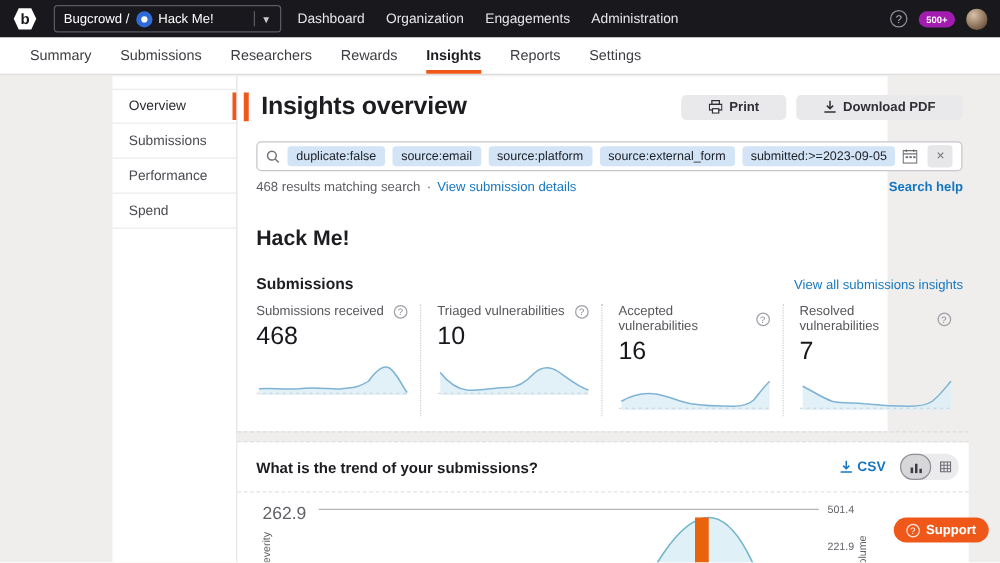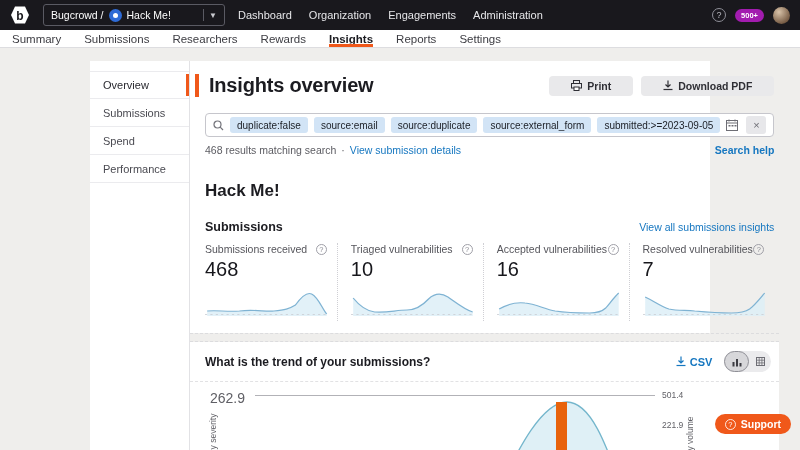--- a/index.html
+++ b/index.html
@@ -15,21 +15,21 @@
   .ps-divider { width:1px; height:12px; background:#5a5a63; margin-left:auto; }
   .chev { color:#c9c9cf; font-size:8px; }
   .topnav { display:flex; gap:17px; }
   .topnav-item { color:#e6e6e9; font-size:11px; cursor:pointer; white-space:nowrap; }
   .topbar-right { margin-left:auto; display:flex; align-items:center; gap:9px; }
   .help-icon { width:14px; height:14px; border:1px solid #8f8f98; border-radius:50%; color:#b9b9c0; font-size:9px; display:flex; align-items:center; justify-content:center; cursor:pointer; }
   .badge { background:#a21caf; color:#fff; font-size:7.5px; font-weight:700; padding:2px 6px; border-radius:8px; cursor:pointer; }
   .avatar { width:17px; height:17px; border-radius:50%; background:radial-gradient(circle at 35% 30%, #d8c2a8, #7a5f48 70%, #4e3b2c); cursor:pointer; }
 
   
-  .tabs { height:18px; background:#fff; border-bottom:1px solid #dddde0; display:flex; align-items:stretch; padding-left:12px; gap:23px; }
+  .tabs { height:30px; background:#fff; border-bottom:1px solid #dddde0; display:flex; align-items:stretch; padding-left:24px; gap:23px; }
   .tab { display:flex; align-items:center; font-size:11.5px; color:#3c3c42; position:relative; cursor:pointer; }
   .tab.active { font-weight:700; color:#1c1c21; }
   .tab.active::after { content:""; position:absolute; left:0; right:0; bottom:0; height:3px; background:#f0581a; }
 
   
   .content { position:absolute; top:61px; left:90px; right:90px; bottom:0; background:#fff; display:flex; }
   .sidebar { width:100px; border-right:1px solid #e2e2e5; padding-top:10px; flex-shrink:0; }
   .side-item { height:28px; display:flex; align-items:center; padding-left:13px; font-size:11px; color:#4a4a51; border-bottom:1px solid #ebebee; position:relative; cursor:pointer; }
   .sidebar .side-item:first-child { border-top:1px solid #ebebee; }
   .side-item.active { color:#2a2a30; }
@@ -136,22 +136,22 @@
     <span class="tab active">Insights</span>
     <span class="tab">Reports</span>
     <span class="tab">Settings</span>
   </nav>
 
   <div class="content">
 
     <aside class="sidebar">
       <div class="side-item active">Overview</div>
       <div class="side-item">Submissions</div>
+      <div class="side-item">Performance</div>
       <div class="side-item">Spend</div>
-      <div class="side-item">Performance</div>
     </aside>
 
     <main class="main">
 
       <div class="page-head">
         <div class="title-wrap">
           <span class="page-title">Insights overview</span>
         </div>
         <div class="head-actions">
           <button class="btn">
@@ -172,21 +172,21 @@
         </div>
       </div>
 
       <div class="searchbar">
         <svg width="11" height="11" viewBox="0 0 11 11">
           <circle cx="4.5" cy="4.5" r="3.5" fill="none" stroke="#73737a" stroke-width="1.2"></circle>
           <path d="M7.2,7.2 L10,10" stroke="#73737a" stroke-width="1.2"></path>
         </svg>
         <span class="pill">duplicate:false</span>
         <span class="pill">source:email</span>
-        <span class="pill">source:duplicate</span>
+        <span class="pill">source:platform</span>
         <span class="pill">source:external_form</span>
         <span class="pill">submitted:&gt;=2023-09-05</span>
         <span class="sb-right">
           <svg width="12" height="12" viewBox="0 0 12 12">
             <rect x="0.5" y="1.5" width="11" height="10" fill="none" stroke="#6e6e75"></rect>
             <path d="M0.5,4 L11.5,4" stroke="#6e6e75"></path>
             <path d="M3,0.5 L3,2.5 M9,0.5 L9,2.5" stroke="#6e6e75"></path>
             <rect x="2.5" y="6" width="2" height="1.5" fill="#6e6e75"></rect>
             <rect x="5.5" y="6" width="2" height="1.5" fill="#6e6e75"></rect>
             <rect x="8.5" y="6" width="2" height="1.5" fill="#6e6e75"></rect>

